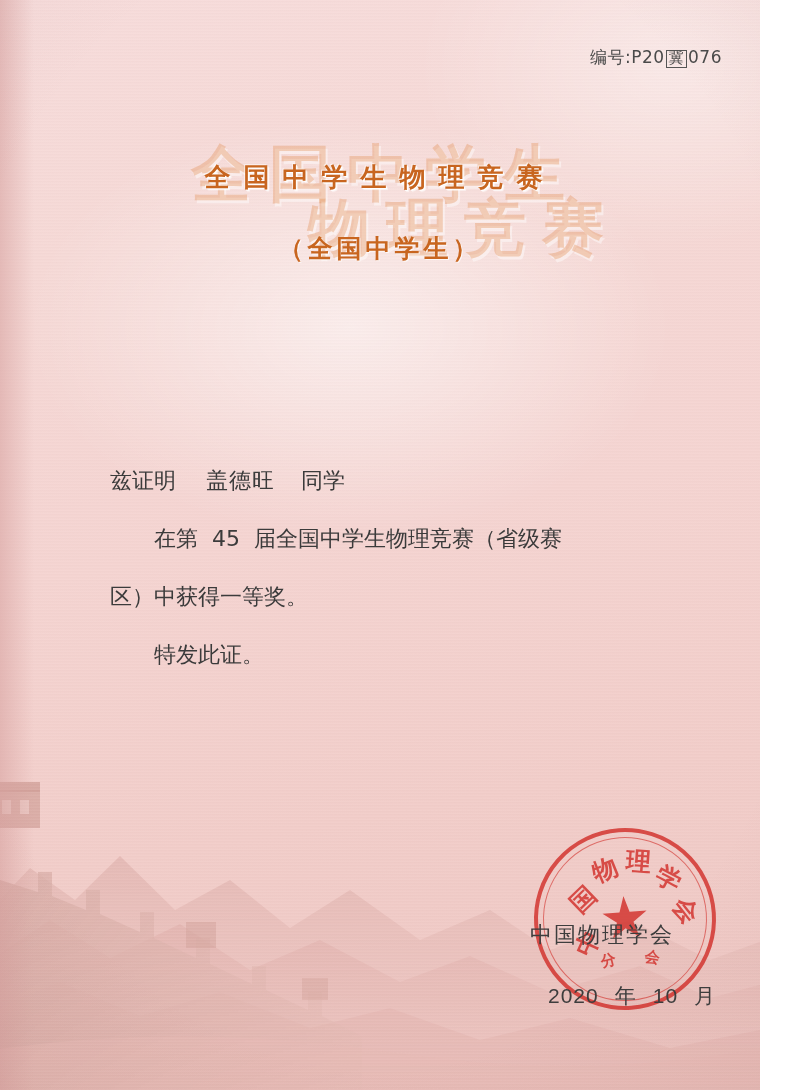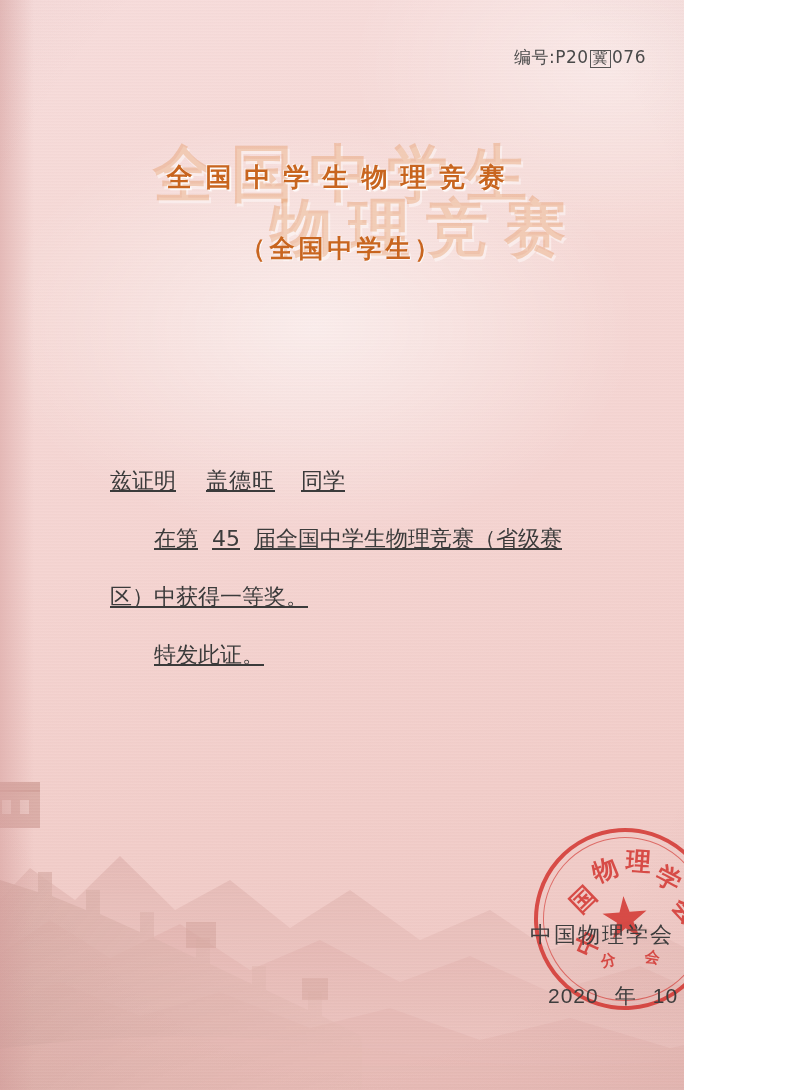--- a/index.html
+++ b/index.html
@@ -6,21 +6,21 @@
     margin: 0;
     padding: 0;
     background: #ffffff;
   }
   body {
     font-family: "Liberation Sans", sans-serif;
   }
 
   .certificate {
     position: relative;
-    width: 684px;
+    width: 760px;
     height: 1090px;
     overflow: hidden;
     background:
       radial-gradient(ellipse 520px 340px at 46% 30%, rgba(255,255,255,0.55) 0%, rgba(255,255,255,0.0) 62%),
       radial-gradient(ellipse 360px 260px at 88% 6%, rgba(255,255,255,0.40) 0%, rgba(255,255,255,0) 70%),
       linear-gradient(170deg, #f7dcdb 0%, #f6d9d6 22%, #f5d4d1 48%, #f2cdc9 72%, #eec6c2 100%);
   }
 
   
   .grain {
@@ -152,21 +152,20 @@
     right: 100px;
     top: 470px;
     font-family: "DejaVu Sans", sans-serif;
     font-size: 22px;
     color: #3b3b3b;
     line-height: 1;
   }
   .line {
     margin-bottom: 36px;
     white-space: nowrap;
-    text-decoration: underline;
   }
   .line.indent { text-indent: 44px; }
   .gap-s { display: inline-block; width: 30px; }
   .gap-m { display: inline-block; width: 26px; }
   .name {
     letter-spacing: 1px;
   }
   .num {
     font-family: "DejaVu Sans", sans-serif;
     padding: 0 14px;

